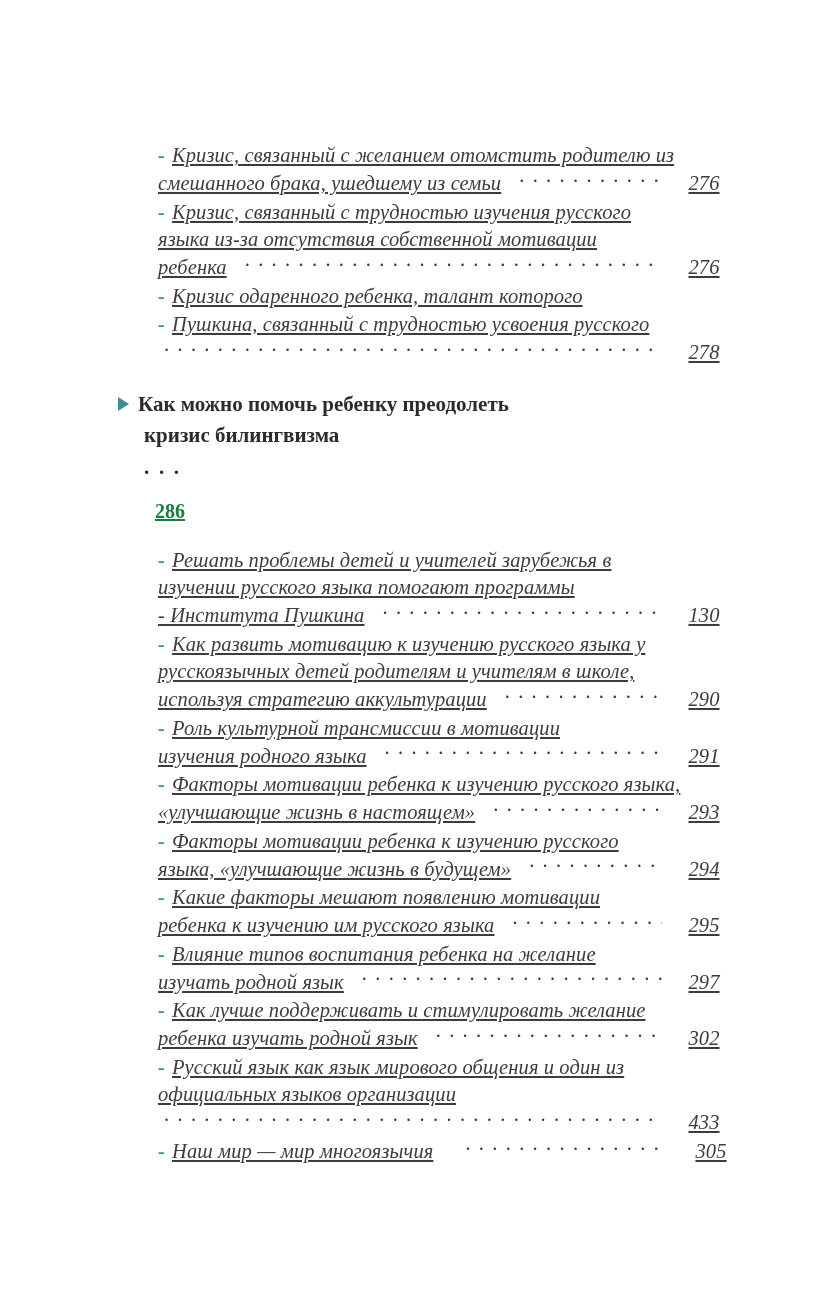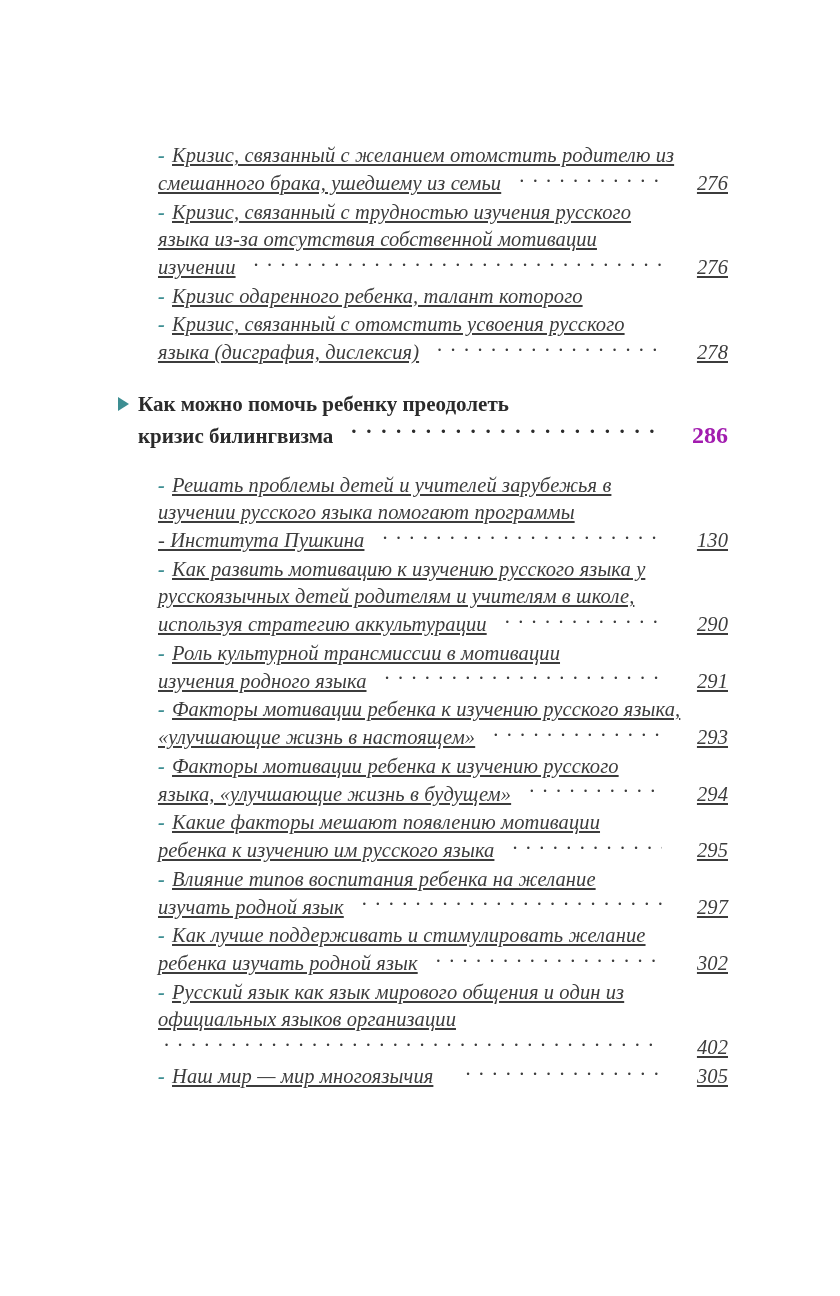--- a/index.html
+++ b/index.html
@@ -95,21 +95,21 @@
     white-space: nowrap;
     font-style: normal;
     letter-spacing: 1.6px;
     font-size: 20.5px;
     color: #3c3c3c;
   }
 
   .pageno {
     flex: 0 0 auto;
     width: 48px;
-    text-align: right;
+    text-align: center;
     font-style: italic;
     color: #3c3c3c;
     font-size: 20.5px;
   }
 
   
   .head {
     padding-left: 0;
     margin-top: 22px;
     margin-bottom: 20px;
@@ -131,34 +131,36 @@
     width: 0;
     height: 0;
     border-left: 11px solid #3d8e92;
     border-top: 7.5px solid transparent;
     border-bottom: 7.5px solid transparent;
   }
 
   .head .pageno {
     font-style: normal;
     font-weight: 700;
-    color: #a21caf;
-    font-size: 24px;
+    color: #15803d;
+    font-size: 20px;
     width: 52px;
+    text-decoration: underline;
   }
 
   .head .leader::before {
     font-weight: 700;
     color: #2b2b2b;
     letter-spacing: 2.2px;
     font-size: 21px;
   }
 
   .head .tailline {
     align-items: baseline;
+    flex-direction: column;
   }
 </style>
 </head>
 <body>
 
 <div id="page">
   <div class="toc">
 
     <div id="group-one">
         <div class="entry sub">
@@ -171,38 +173,37 @@
               <span class="pageno">276</span>
             </div>
           </div>
         </div>
         <div class="entry sub">
           <span class="dash">-</span>
           <div class="lines">
             <div class="l1">Кризис, связанный с трудностью изучения русского</div>
             <div>языка из-за отсутствия собственной мотивации</div>
             <div class="tailline">
-              <span class="tailtext">изучении</span>
+              <span class="tailtext">ребенка</span>
               <span class="leader"></span>
               <span class="pageno">276</span>
             </div>
           </div>
         </div>
         <div class="entry sub">
           <span class="dash">-</span>
           <div class="lines">
             <div class="l1">Кризис одаренного ребенка, талант которого</div>
           </div>
         </div>
         <div class="entry sub">
           <span class="dash">-</span>
           <div class="lines">
-            <div class="l1">Кризис, связанный с отомстить усвоения русского</div>
-            <div class="tailline">
-              <span class="tailtext">языка (дисграфия, дислексия)</span>
+            <div class="l1">Пушкина, связанный с трудностью усвоения русского</div>
+            <div class="tailline">
               <span class="leader"></span>
               <span class="pageno">278</span>
             </div>
           </div>
         </div>
       </div>
 
     <div class="entry head">
       <span class="tri"></span>
       <div class="lines">
@@ -306,21 +307,21 @@
             </div>
           </div>
         </div>
         <div class="entry sub">
           <span class="dash">-</span>
           <div class="lines">
             <div class="l1">Русский язык как язык мирового общения и один из</div>
             <div>официальных языков организации</div>
             <div class="tailline">
               <span class="leader"></span>
-              <span class="pageno">402</span>
+              <span class="pageno">433</span>
             </div>
           </div>
         </div>
         <div class="entry sub">
           <span class="dash">-</span>
           <div class="lines">
             <div class="tailline" style="text-indent: 14px;">
               <span class="tailtext">Наш мир — мир многоязычия</span>
               <span class="leader"></span>
               <span class="pageno">305</span>

